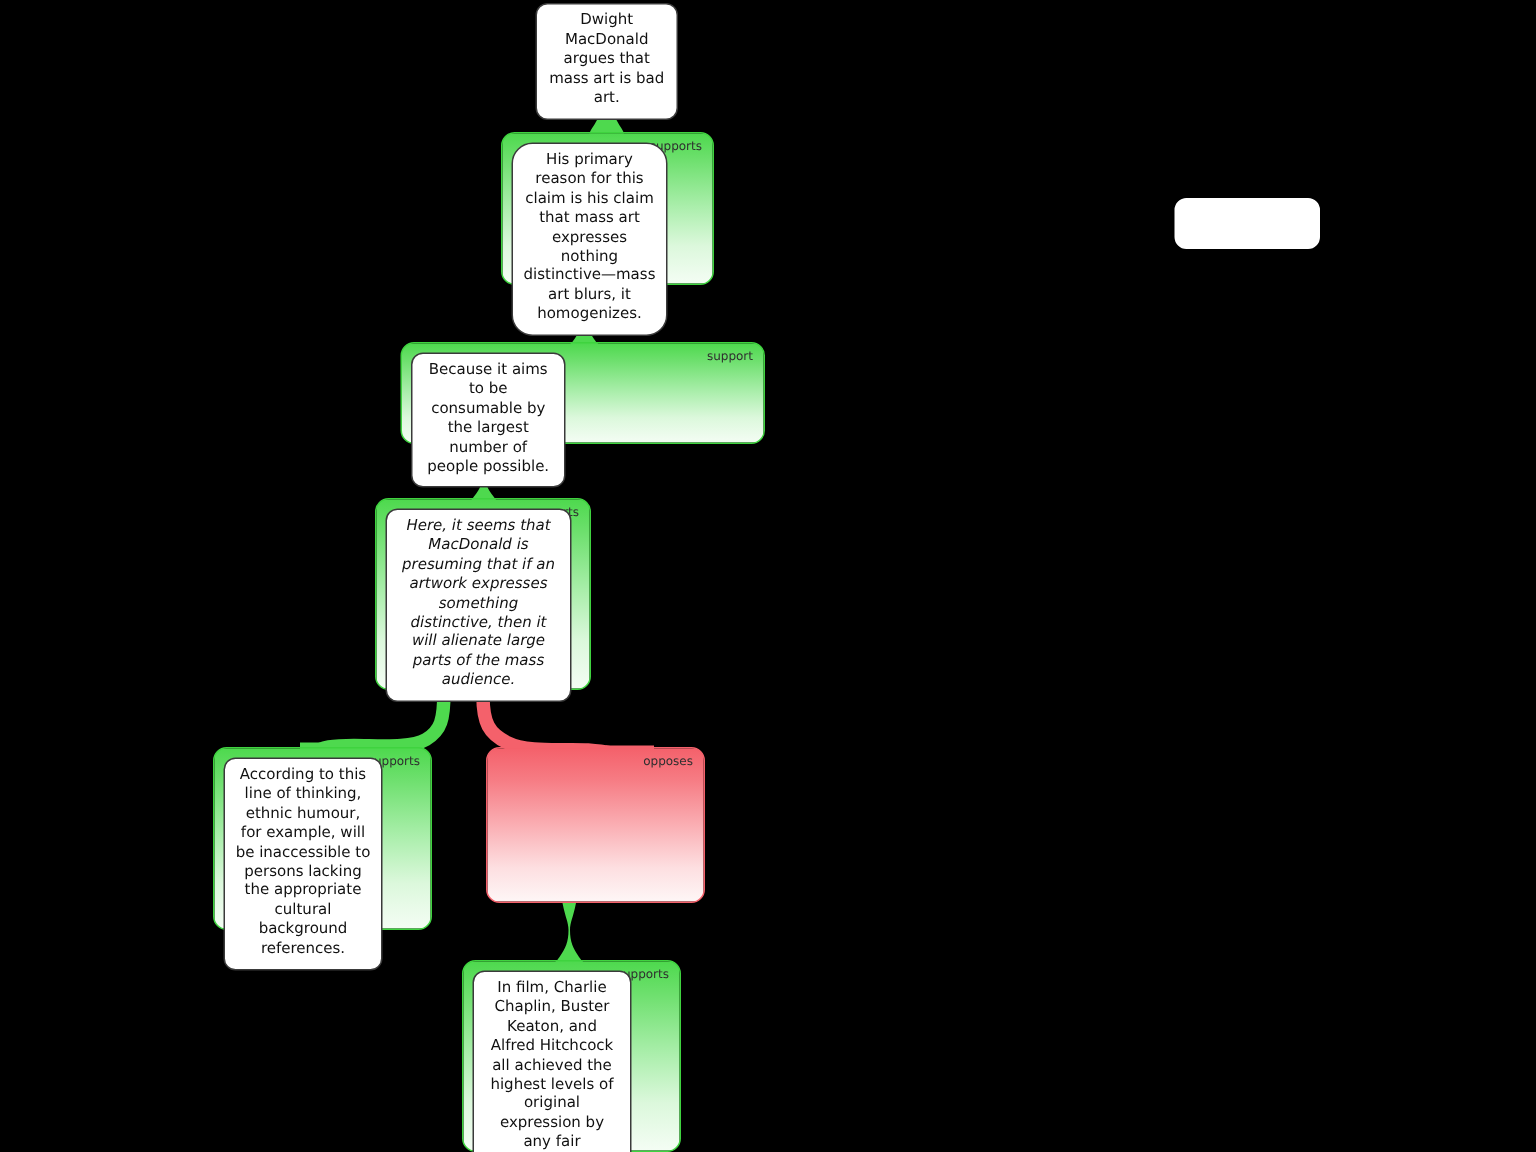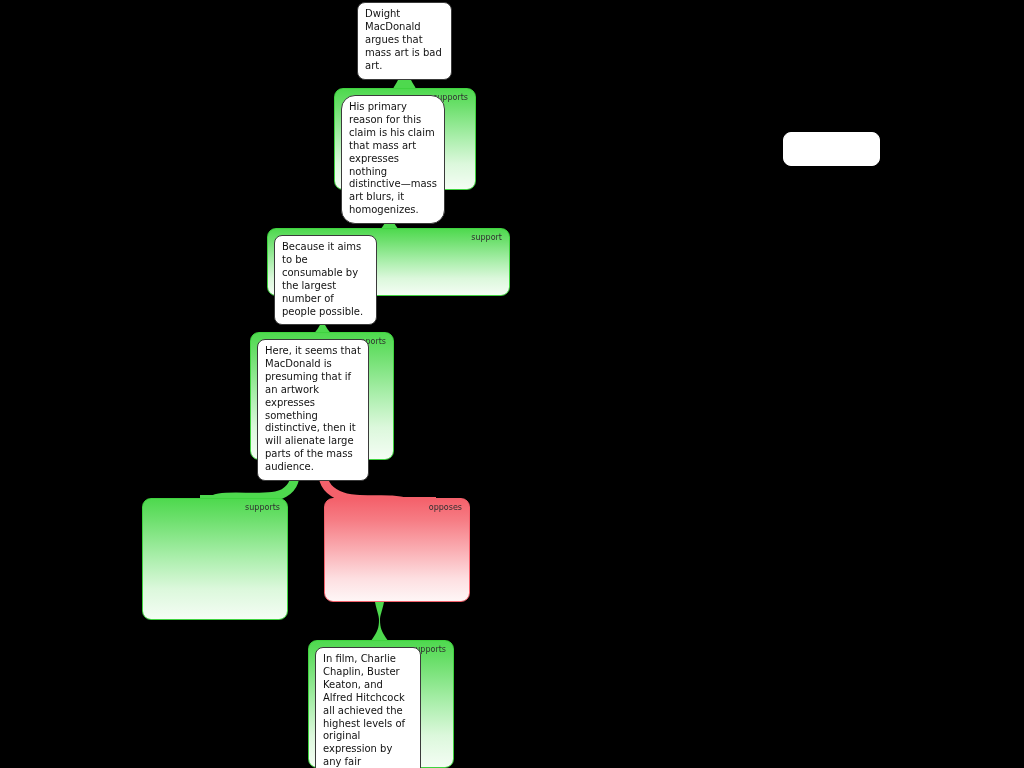--- a/index.html
+++ b/index.html
@@ -74,20 +74,21 @@
     background: #ffffff;
     border: 1px solid #3a3a3a;
     border-radius: 8px;
     padding: 5px 7px 6px 7px;
     font-size: 10px;
     line-height: 12.9px;
     color: #111111;
     font-family: "DejaVu Sans", sans-serif;
     position: relative;
     z-index: 4;
+    text-align: center;
   }
   .card.empty { min-height: 28px; border-color: #ffffff; }
 
   
   .cards-row {
     display: flex;
     flex-direction: row;
     align-items: flex-start;
     gap: 6px;
   }
@@ -168,27 +169,30 @@
     <span class="relation">support</span>
     <div class="cards-row">
       <div class="card copremise-card" style="width: 103px;">
         <span>Because it aims to be consumable by the largest number of people possible.</span>
       </div>
     </div>
   </div>
 
   <div class="node support" id="n-presuming" style="left: 250px; top: 332px; width: 144px; height: 128px;">
     <span class="relation">supports</span>
-    <div class="card" id="c-presuming" style="width: 112px;">
+    <div class="card" id="c-presuming" style="width: 124px; font-style: italic;">
       <span>Here, it seems that MacDonald is presuming that if an artwork expresses something distinctive, then it will alienate large parts of the mass audience.</span>
     </div>
   </div>
 
   <div class="node support" id="n-ethnic" style="left: 142px; top: 498px; width: 146px; height: 122px;">
     <span class="relation">supports</span>
+    <div class="card" id="c-ethnic" style="width: 106px;">
+      <span>According to this line of thinking, ethnic humour, for example, will be inaccessible to persons lacking the appropriate cultural background references.</span>
+    </div>
   </div>
 
   <div class="node oppose" id="n-objection" style="left: 324px; top: 498px; width: 146px; height: 104px;">
     <span class="relation">opposes</span>
   </div>
 
   <div class="node support" id="n-film" style="left: 308px; top: 640px; width: 146px; height: 128px;">
     <span class="relation">supports</span>
     <div class="card" id="c-film" style="width: 106px;">
       <span>In film, Charlie Chaplin, Buster Keaton, and Alfred Hitchcock all achieved the highest levels of original expression by any fair accounting.</span>

